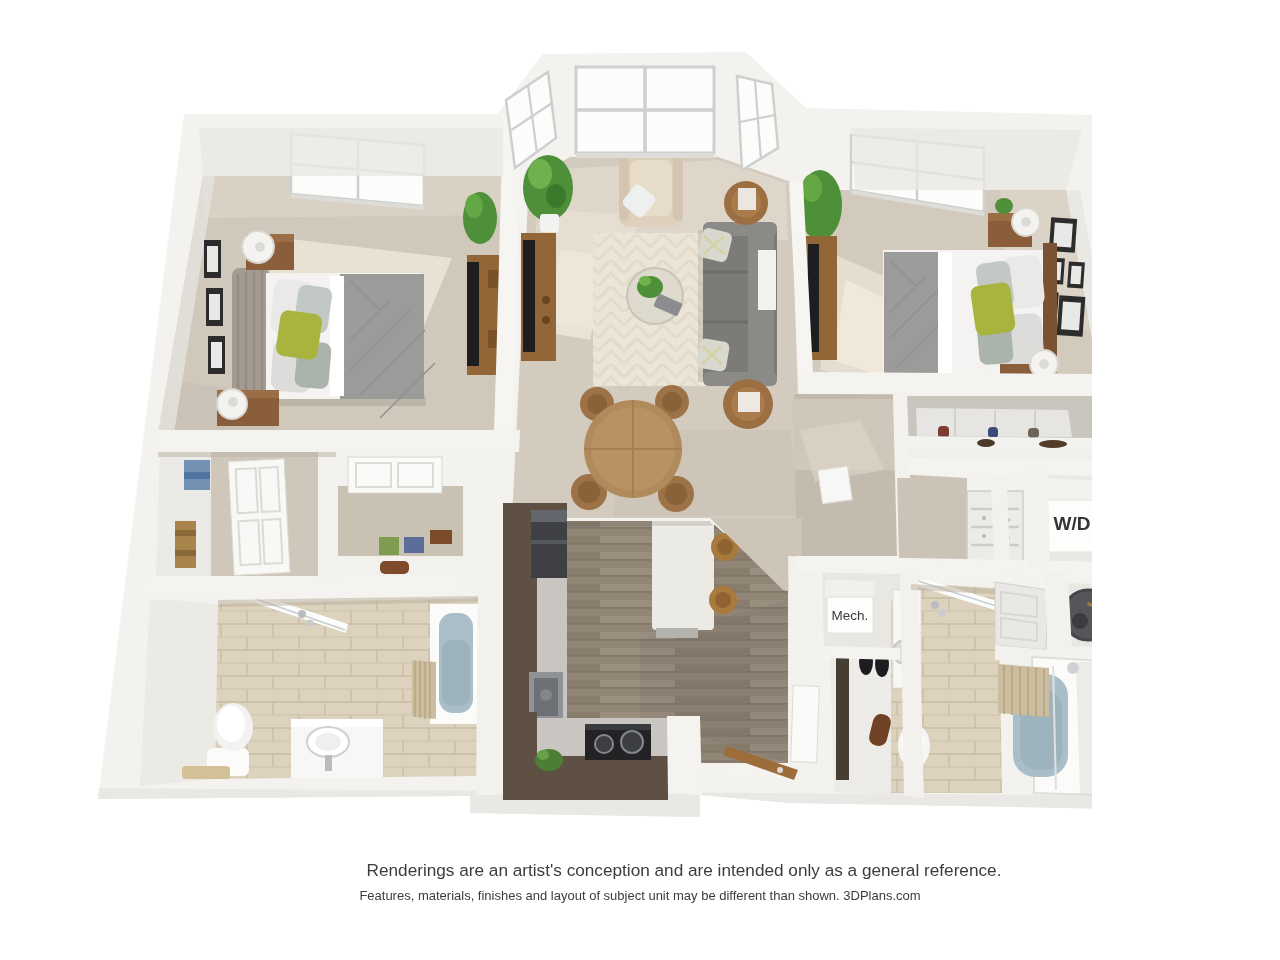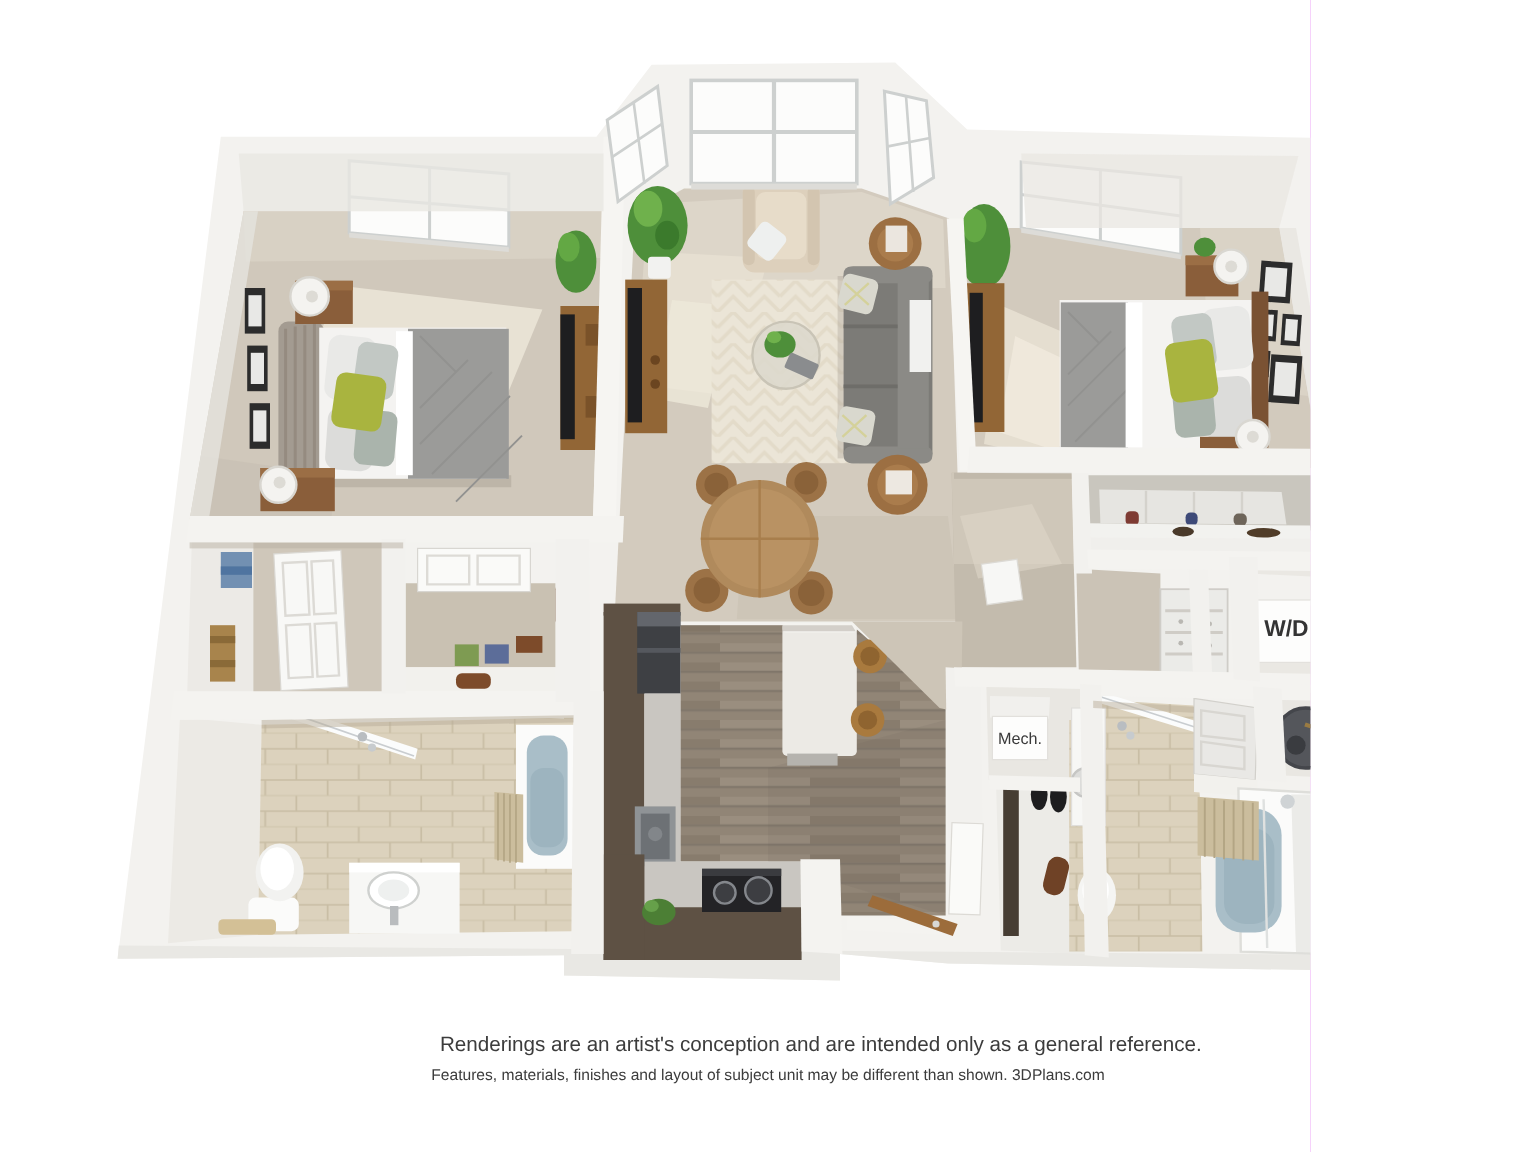--- a/index.html
+++ b/index.html
@@ -1,16 +1,16 @@
 <!DOCTYPE html>
 <html><head>
 <meta charset="utf-8">
 <style>
   html,body{margin:0;padding:0;background:#ffffff;}
-  .wrap{width:1092px;height:960px;position:relative;background:#d946ef;overflow:hidden;}
+  .wrap{width:1092px;height:960px;position:relative;background:#e5e5e5;overflow:hidden;}
   .cap{position:absolute;width:1280px;text-align:center;
        font-family:"Liberation Sans", sans-serif;color:#3c3c3c;}
 </style>
 </head>
 <body>
 <div class="wrap">
 <svg width="1280" height="960" viewBox="0 0 1280 960" xmlns="http://www.w3.org/2000/svg">
 <defs>
   <pattern id="tile" width="52" height="26" patternUnits="userSpaceOnUse">
     <rect width="52" height="26" fill="#dcd2bd"></rect>

